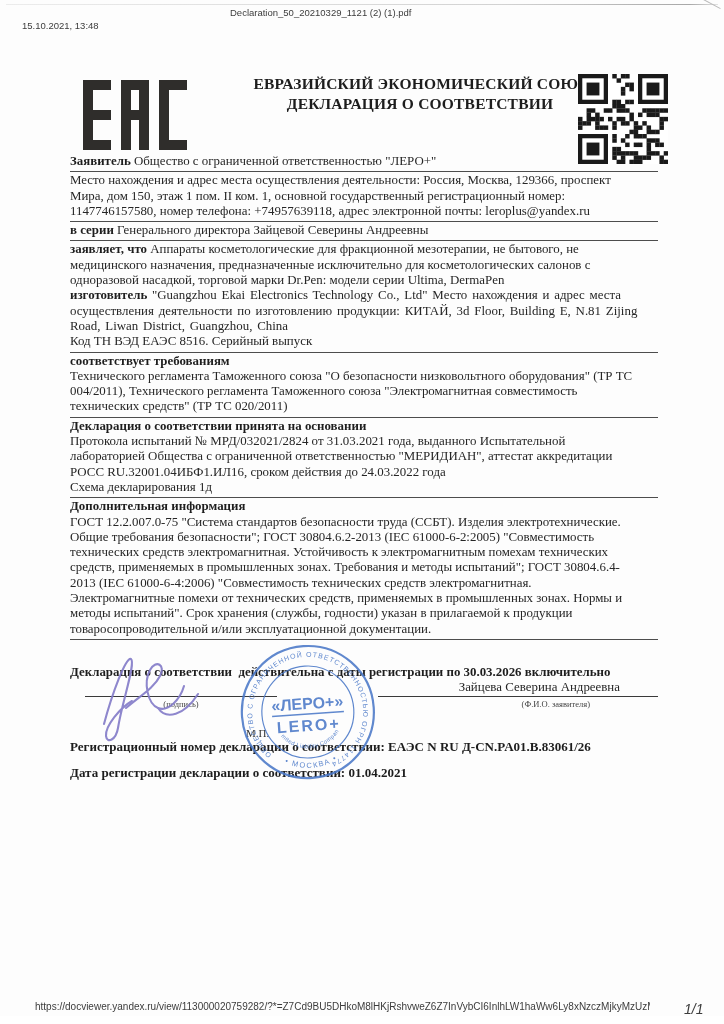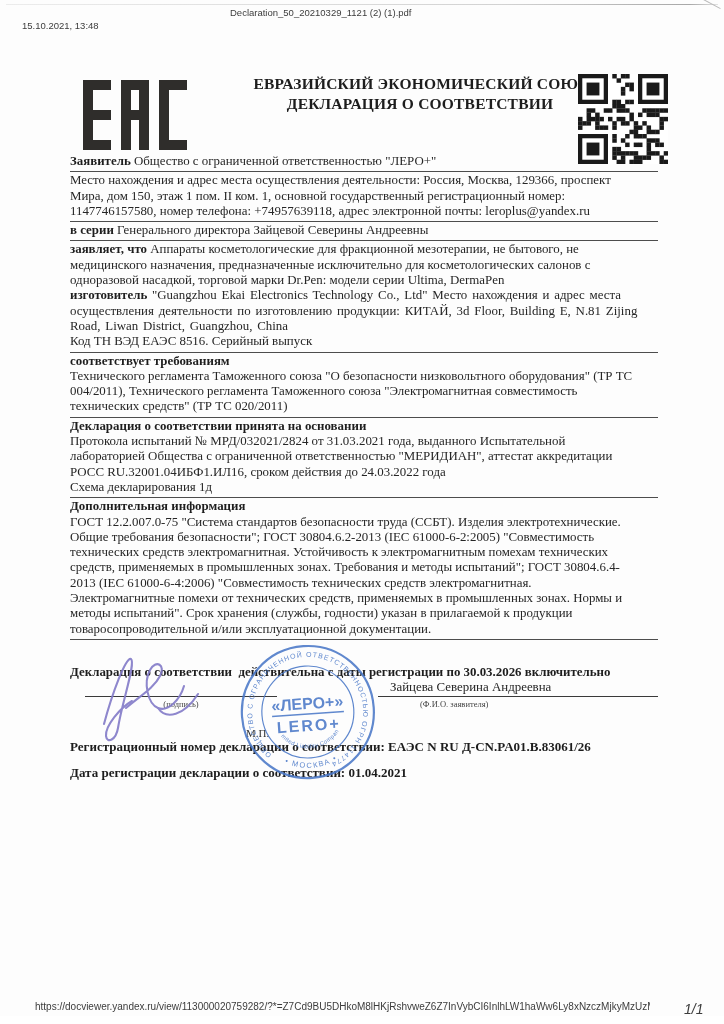--- a/index.html
+++ b/index.html
@@ -30,24 +30,24 @@
   .hdr{font-weight:bold;color:#1e1e1e;}
   .rule{border-top:1px solid #4d4d4d;height:0;margin:2px 0 1px 0;}
   
   .validity{position:absolute;left:70px;top:641px;width:588px;font-weight:bold;
             font-size:12.9px;color:#1e1e1e;white-space:pre-wrap;margin-top:24px;}
   .sig-svg{position:absolute;left:96px;top:648px;z-index:3;}
   .sig-line{position:absolute;left:85px;top:696px;width:192px;border-top:1.3px solid #3a3a3a;}
   .sig-cap{position:absolute;left:118px;top:699px;width:126px;text-align:center;
            font-size:8.5px;color:#444;}
   .mp{position:absolute;left:246px;top:679px;font-size:11px;color:#333;z-index:1;margin-top:48px;}
-  .name{position:absolute;left:390px;top:680px;width:230px;text-align:left;
+  .name{position:absolute;left:390px;top:680px;width:230px;text-align:right;
         font-size:12.9px;color:#262626;z-index:1;}
   .name-line{position:absolute;left:378px;top:696px;width:280px;border-top:1.3px solid #3a3a3a;}
-  .name-cap{position:absolute;left:420px;top:699px;width:170px;text-align:left;
+  .name-cap{position:absolute;left:420px;top:699px;width:170px;text-align:right;
             font-size:8.5px;color:#444;}
   .stamp{position:absolute;left:238px;top:642px;z-index:5;opacity:.88;transform:rotate(-4deg);}
   .regline{position:absolute;left:70px;width:600px;font-weight:bold;font-size:13px;color:#1d1d1d;z-index:1;}
   .regnum{top:739px;}
   .regdate{top:765px;}
 </style>
 </head>
 <body>
 
 <div class="page">

